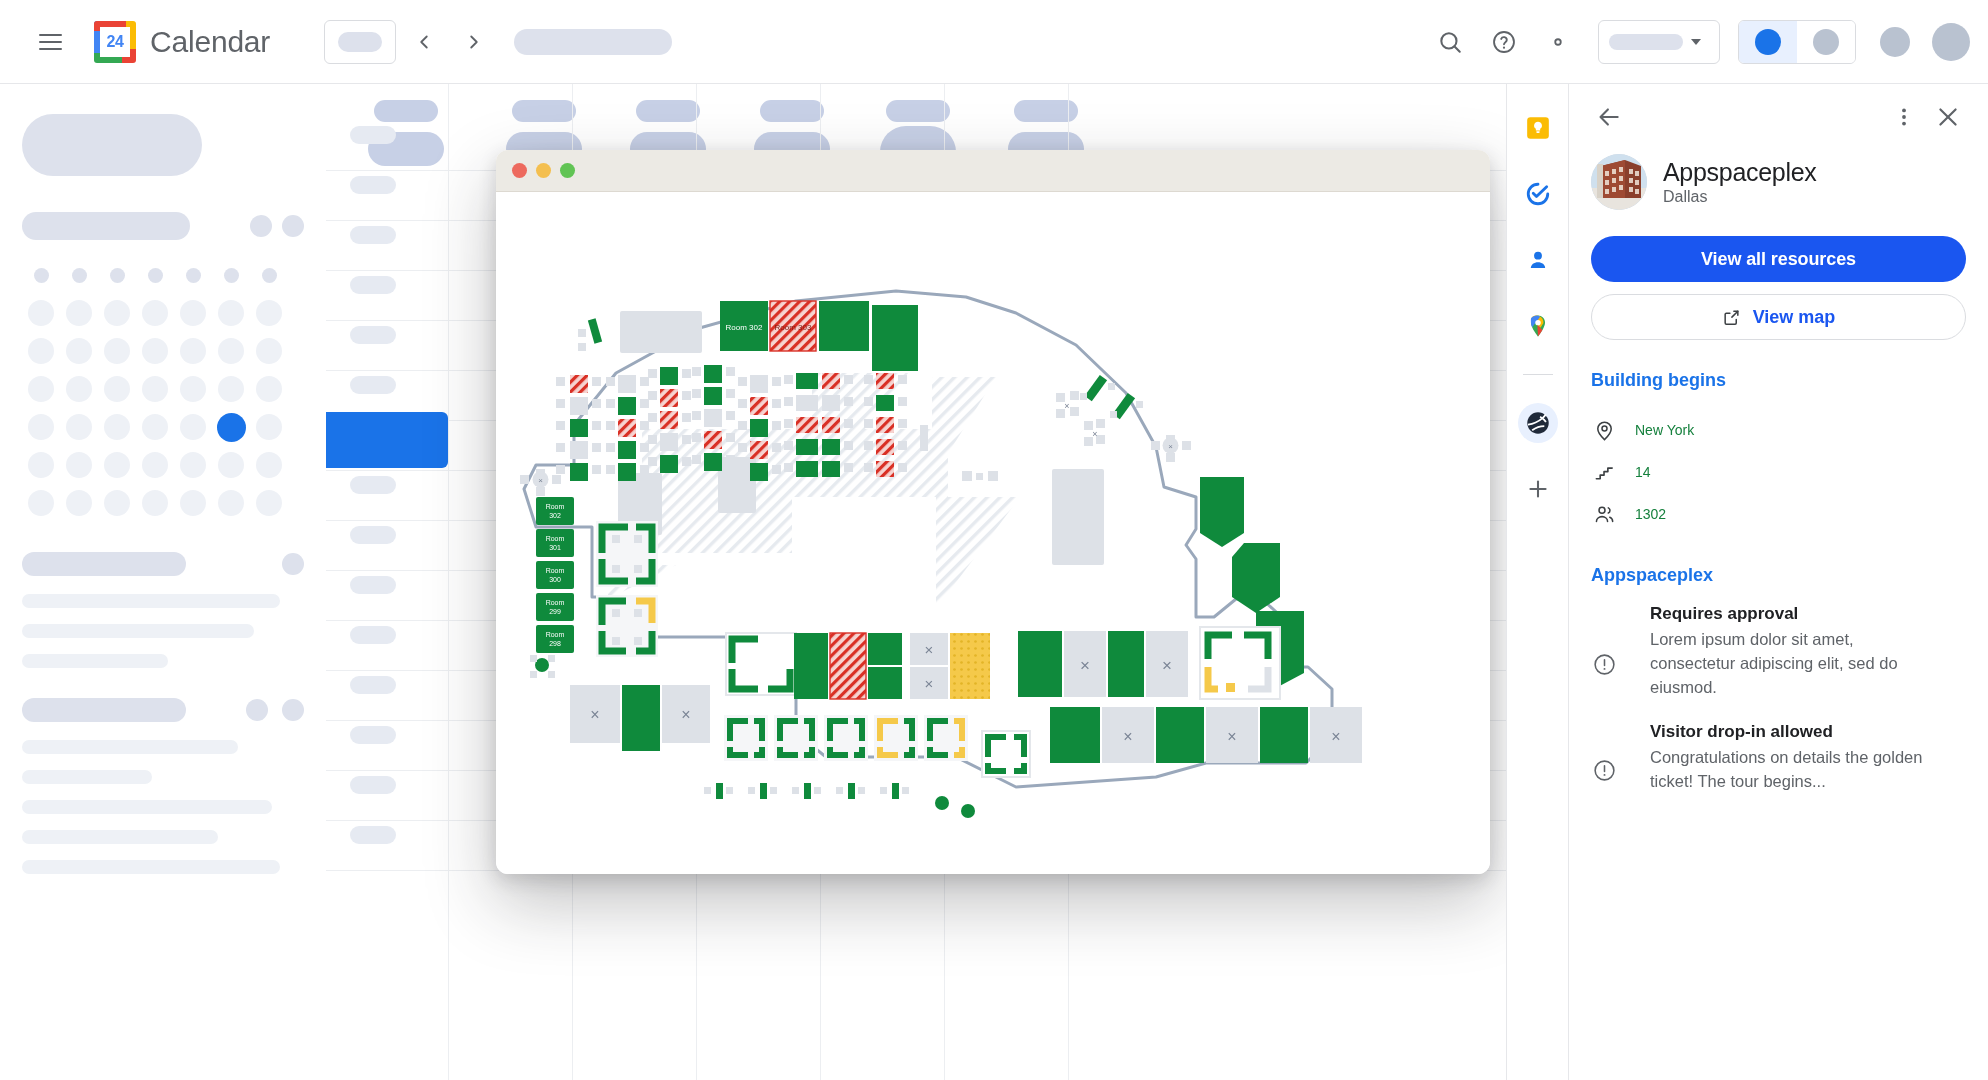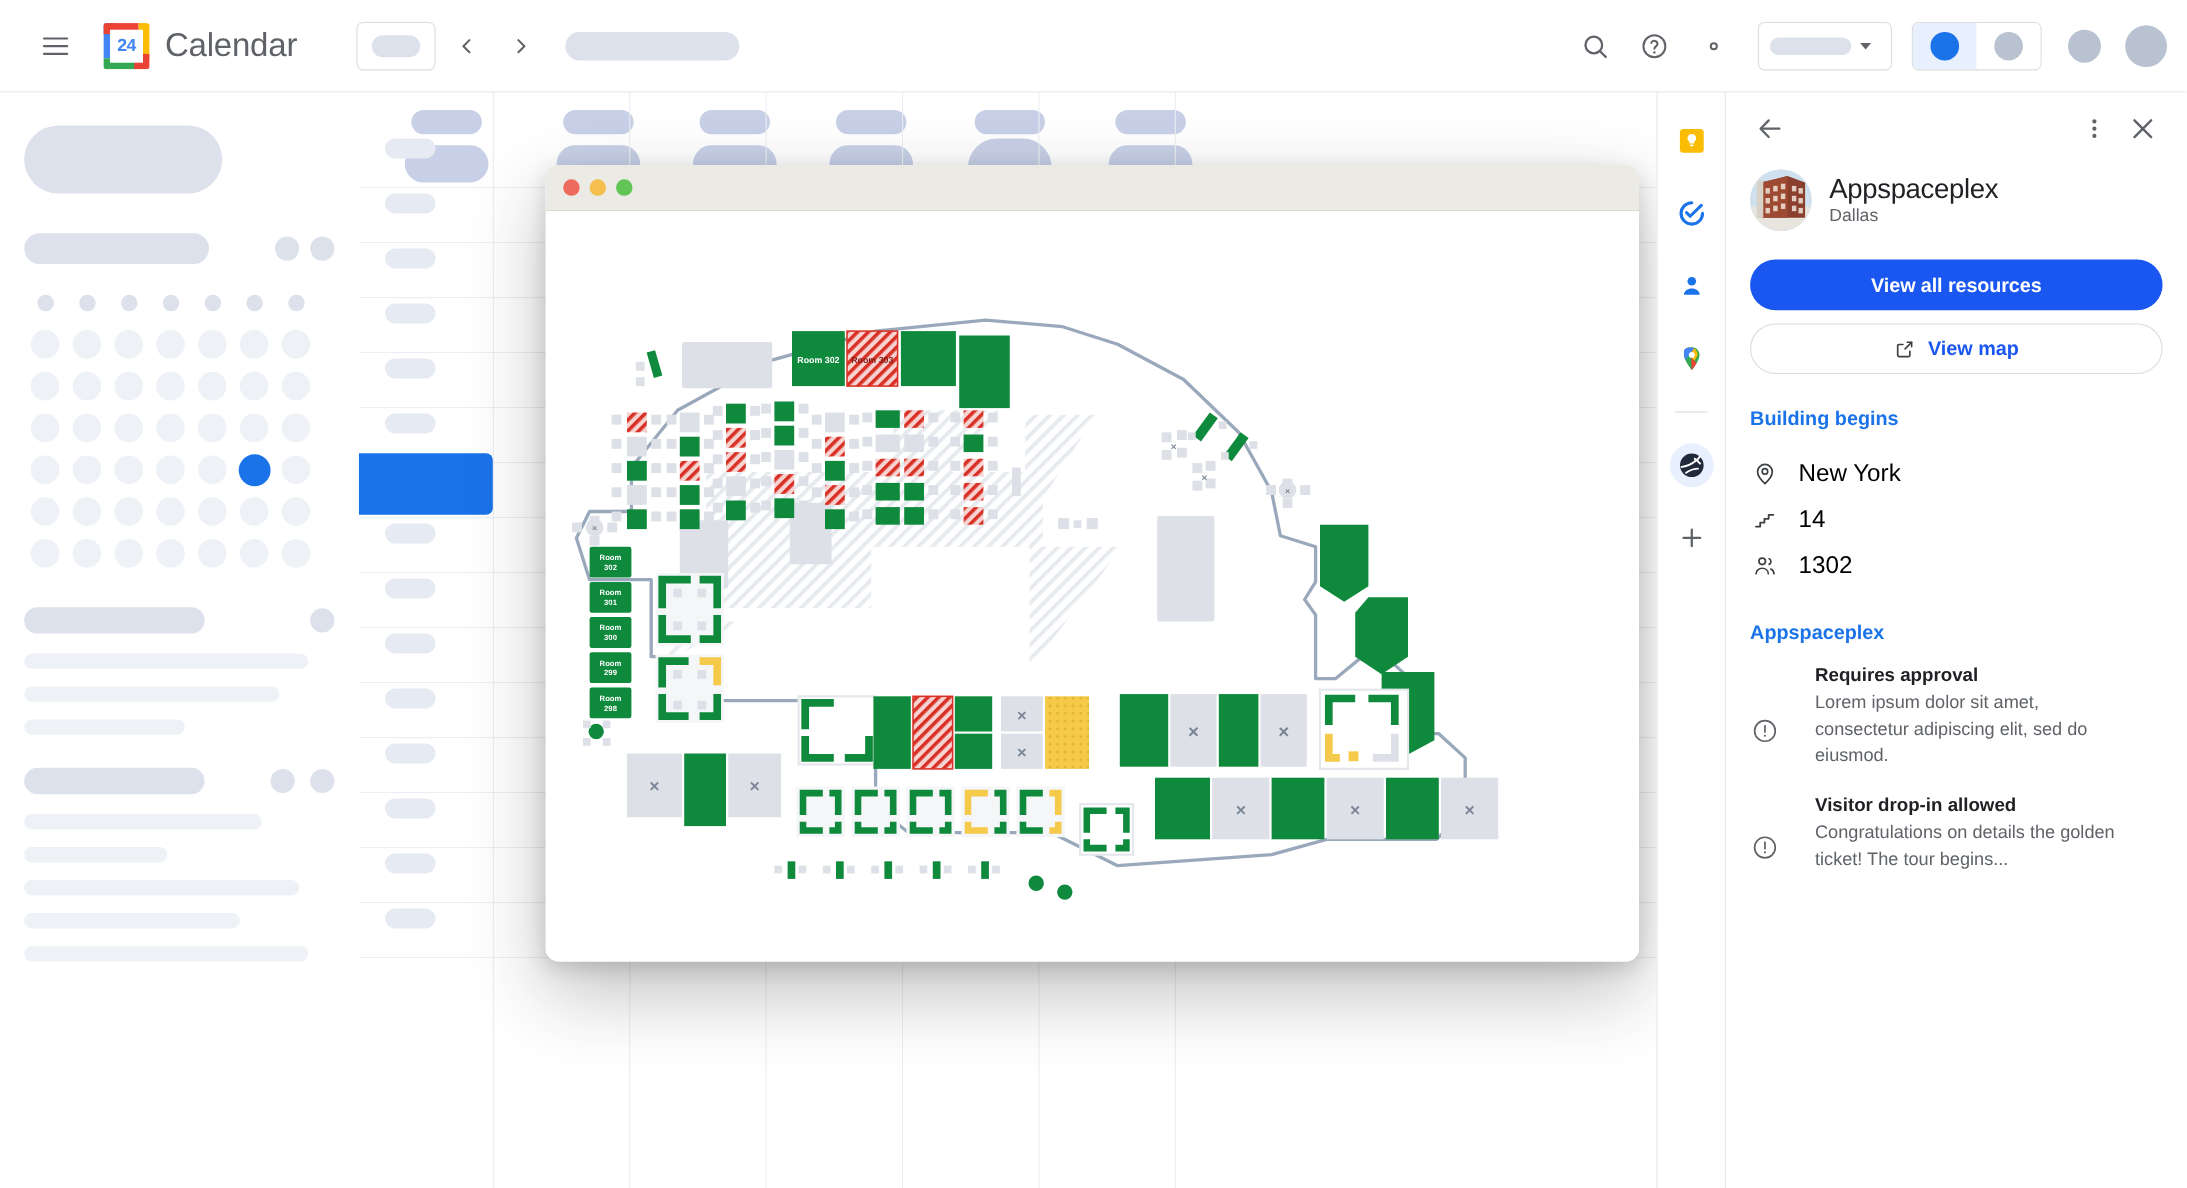--- a/index.html
+++ b/index.html
@@ -92,21 +92,21 @@
   .fp-window {
     position:absolute; left: 496px; top: 150px; width: 994px; height: 724px;
     border-radius: 12px; overflow:hidden;
     background:#ffffff;
     box-shadow: 0 28px 70px rgba(32,33,36,.28), 0 6px 18px rgba(32,33,36,.16);
     z-index: 20;
   }
   .fp-titlebar { height: 42px; background:#eceae4; display:flex; align-items:center; padding-left:16px; gap:9px; border-bottom:1px solid #ddd9d1;}
   .tl { width:15px;height:15px;border-radius:50%; }
   .tl.r{background:#ed6a5e;} .tl.y{background:#f4bf4f;} .tl.g{background:#61c454;}
-  .fp-canvas { position:relative; width:100%; height: 692px; background:#fff;font-weight:bold; }
+  .fp-canvas { position:relative; width:100%; height: 692px; background:#fff; }
   .fp-canvas svg { display:block; width:100%; height:100%; }
 
   
   .rail { width: 62px; flex:0 0 62px; border-left:1px solid #e6e7ea; background:#fff; display:flex; flex-direction:column; align-items:center; padding-top: 24px; gap: 26px; position:relative; z-index:30;}
   .rail-icon { width:40px;height:40px;display:flex;align-items:center;justify-content:center;cursor:pointer;border-radius:50%; }
   .rail-icon.active { background:#e8f0fe; }
   .rail-sep { width:30px;height:1px;background:#dadce0; margin: 2px 0; }
 
   
   .panel {
@@ -128,21 +128,21 @@
     font-size:18px; font-weight:bold; cursor:pointer; margin-bottom: 12px; letter-spacing:-0.1px;
   }
   .btn-outline {
     display:flex;align-items:center;justify-content:center; gap:12px;
     height: 46px; border-radius: 24px; border:1px solid #dadce0; background:#fff;
     color:#1a56f0; font-size:18px; font-weight:bold; cursor:pointer; margin-bottom: 30px;
   }
   .sec-title { color:#1a73e8; font-size:18px; font-weight:bold; margin-bottom: 18px; }
   .det-row { display:flex; align-items:center; gap:18px; height: 42px; }
   .det-ico { width:26px; flex:0 0 26px; display:flex;align-items:center;justify-content:center;color:#3c4043; }
-  .det-txt { font-size:22px; color:#000000; }
+  .det-txt { font-size:14px; color:#15803d; }
   .info-sec { margin-top: 30px; }
   .info-item { display:flex; gap:33px; margin-bottom: 22px; }
   .info-ico { width:26px; flex:0 0 26px; display:flex; align-items:center; justify-content:center; color:#5f6368; padding-top: 26px; }
   .info-title { font-size:17px; font-weight:bold; color:#202124; margin-bottom:4px; }
   .info-body { font-size:16.5px; color:#5f6368; line-height:1.45; max-width: 278px; }
 </style>
 </head>
 <body>
 
 <div class="app">

